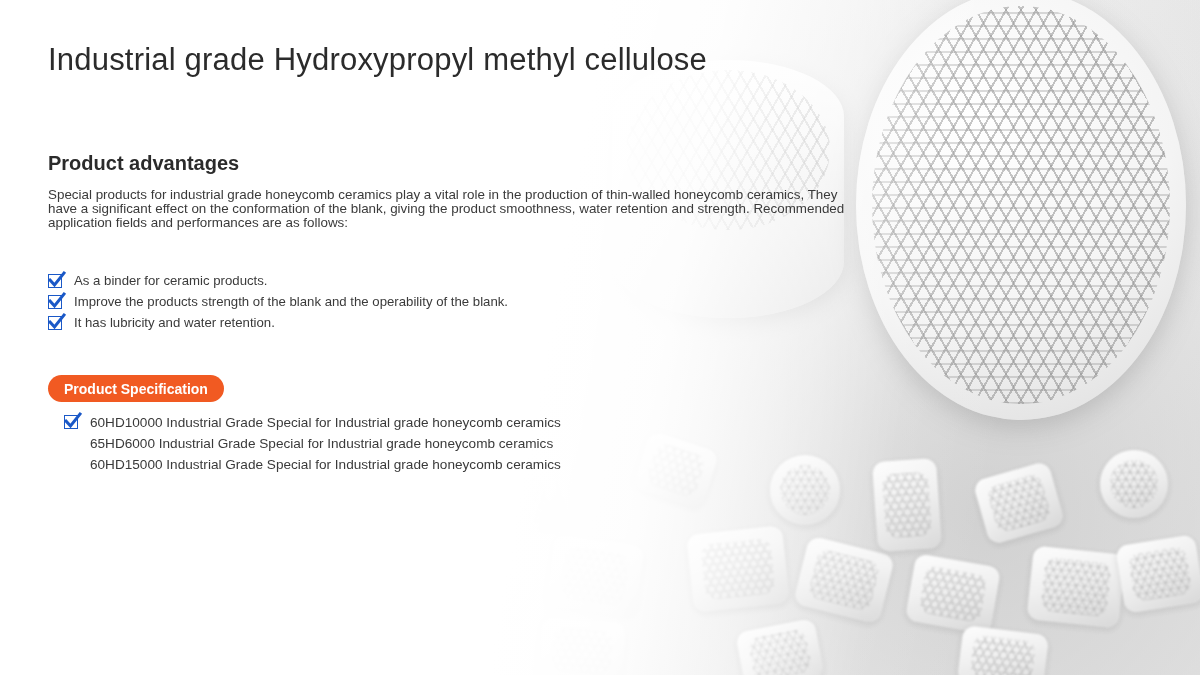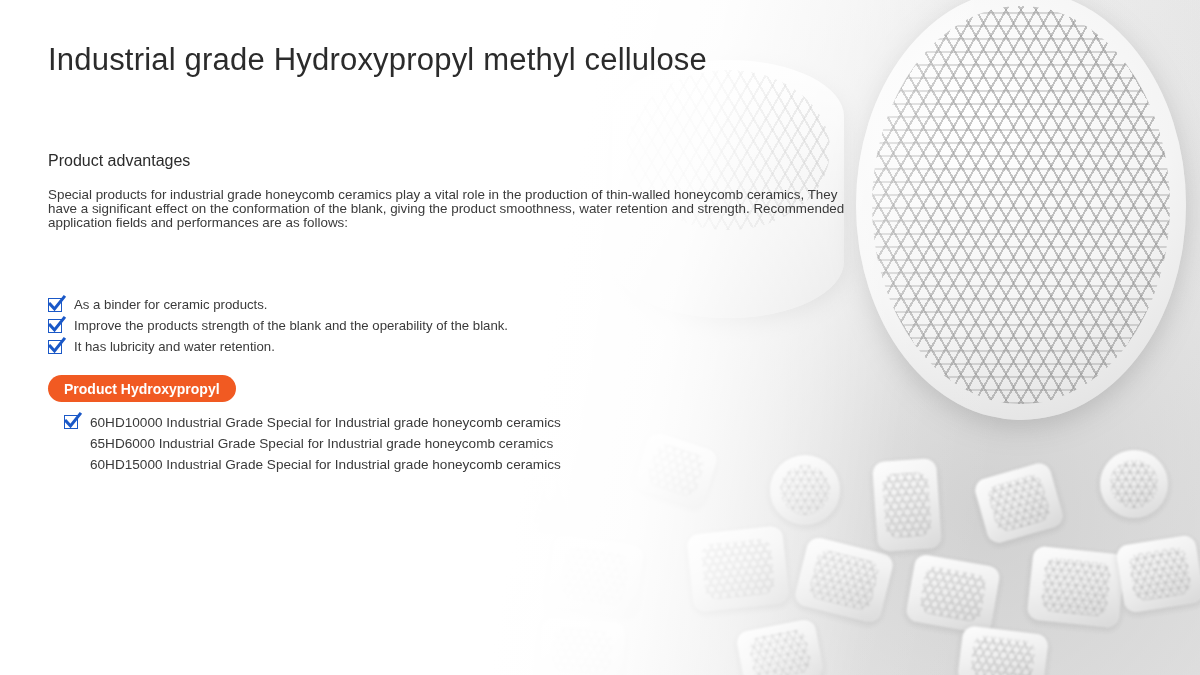--- a/index.html
+++ b/index.html
@@ -128,41 +128,40 @@
     font-weight: 400;
     color: #2b2b2b;
     letter-spacing: 0.2px;
     white-space: nowrap;
   }
 
   .section-heading {
     position: absolute;
     left: 48px;
     top: 152px;
-    font-size: 16px;
-    font-weight: 400;
+    font-size: 20px;
+    font-weight: 700;
     color: #2b2b2b;
   }
 
   .paragraph {
     position: absolute;
     left: 48px;
     top: 188px;
     width: 820px;
     font-size: 13.4px;
     line-height: 14px;
     color: #3a3a3a;
   }
 
   .bullet-list {
     position: absolute;
     left: 48px;
     top: 272px;
     width: 760px;
-    margin-top: 24px;
   }
   .bullet-row {
     display: flex;
     align-items: flex-start;
     height: 21px;
     margin-bottom: 0px;
   }
   .check {
     position: relative;
     width: 14px;
@@ -317,21 +316,21 @@
         <span class="check">
           <svg width="20" height="20" viewBox="0 0 20 20" aria-hidden="true">
             <path d="M3 10 L7.5 15 L17 3" fill="none" stroke="#1a58c7" stroke-width="3" stroke-linecap="square"></path>
           </svg>
         </span>
         <span class="bullet-text">It has lubricity and water retention.</span>
       </div>
 
     </div>
 
-    <div class="spec-badge">Product Hydroxypropyl</div>
+    <div class="spec-badge">Product Specification</div>
 
     <div class="spec-list">
 
       <div class="spec-row">
         <span class="check">
           <svg width="20" height="20" viewBox="0 0 20 20" aria-hidden="true">
             <path d="M3 10 L7.5 15 L17 3" fill="none" stroke="#1a58c7" stroke-width="3" stroke-linecap="square"></path>
           </svg>
         </span>
         <span class="spec-text">60HD10000 Industrial Grade Special for Industrial grade honeycomb ceramics</span>

